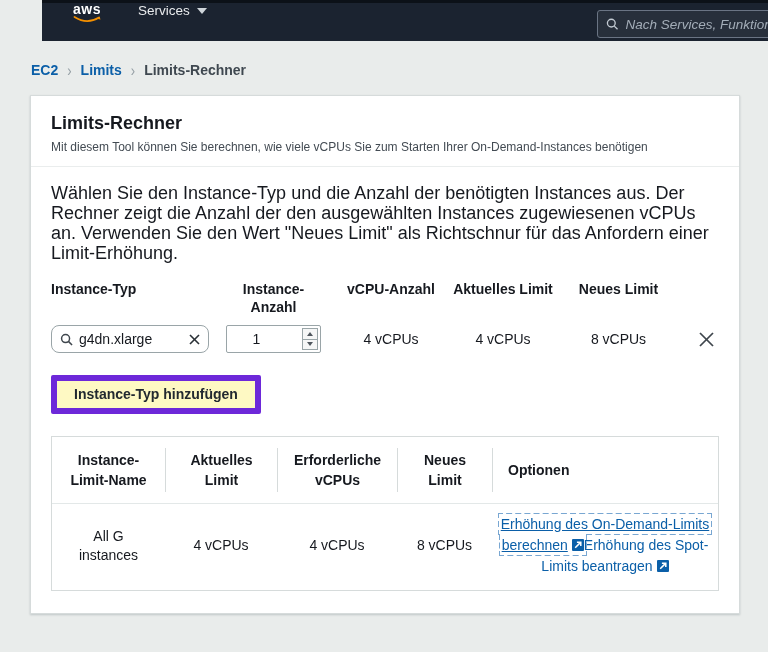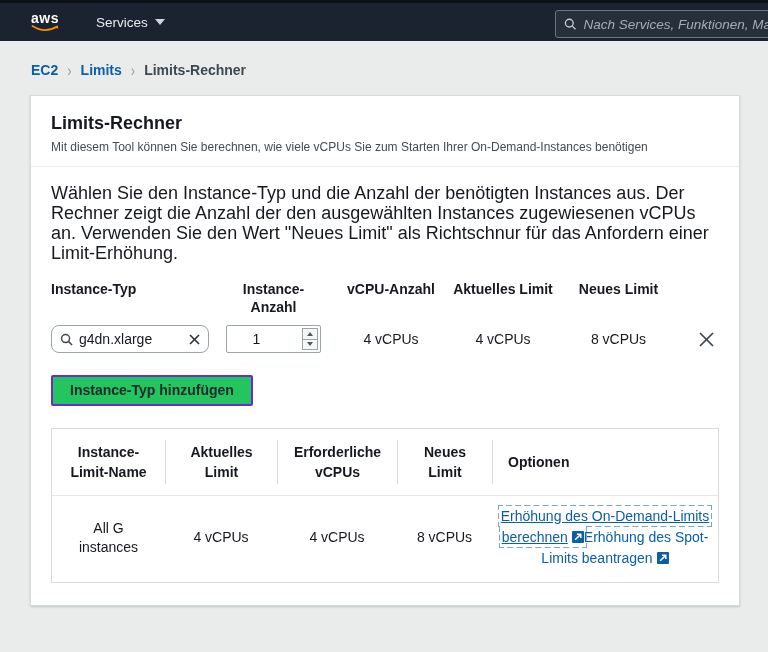--- a/index.html
+++ b/index.html
@@ -1,21 +1,21 @@
 <!DOCTYPE html>
 <html><head>
 <meta charset="utf-8">
 <style>
   * { margin:0; padding:0; box-sizing:border-box; }
   html,body { width:768px; height:652px; overflow:hidden; background:#e9eceb;
               font-family:"Liberation Sans", sans-serif; color:#16191f; }
 
   
   .topnav { position:relative; height:41px; background:#1b2330;
-            border-top:3px solid #0c1118; display:flex; align-items:center; }
+            border-top:3px solid #0c1118; display:flex; align-items:flex-start;margin-left:42px; }
   .aws-logo { margin-left:30px; display:flex; flex-direction:column; align-items:center; width:30px; }
   .aws-logo .word { color:#fff; font-weight:700; font-size:14px; line-height:13px; letter-spacing:.5px; }
   .services { margin-left:36px; display:flex; align-items:center; gap:7px;
               color:#e9ebed; font-size:13.5px; cursor:pointer; }
   .caret-down { width:0; height:0; border-left:5px solid transparent; border-right:5px solid transparent;
                 border-top:6px solid #cfd5da; }
   .nav-search { position:absolute; left:555px; top:7px; height:28px; width:230px;
                 border:1px solid #6a7484; border-radius:3px; background:rgba(255,255,255,.055);
                 display:flex; align-items:center; padding:0 8px; }
   .nav-search .ph { color:#a3adb8; font-style:italic; font-size:13.5px; white-space:nowrap; overflow:hidden; }
@@ -60,21 +60,21 @@
              border:1px solid #9aa5a8; display:flex; flex-direction:column; background:#f6f7f7; }
   .stepper .st { flex:1; display:flex; align-items:center; justify-content:center; cursor:pointer; }
   .stepper .st + .st { border-top:1px solid #9aa5a8; }
   .tri-up { width:0; height:0; border-left:3.5px solid transparent; border-right:3.5px solid transparent;
             border-bottom:4.5px solid #50575e; }
   .tri-dn { width:0; height:0; border-left:3.5px solid transparent; border-right:3.5px solid transparent;
             border-top:4.5px solid #50575e; }
 
   .icon-btn { background:none; border:none; cursor:pointer; padding:0; display:flex; align-items:center; }
 
-  .add-btn { margin-top:22px; padding:5px 17px 6px; background:#22c55e; border:2px solid #6d28d9;
+  .add-btn { margin-top:22px; padding:5px 17px 6px; background:#fef9c3; border:6px solid #6d28d9;
              border-radius:2px; font-family:inherit; font-size:14px; font-weight:700;
              color:#222930; cursor:pointer; }
 
   
   .calc { margin-top:22px; border:1px solid #d6dbdb; }
   .calc-title { padding:15px 20px 16px; background:#fafbfb; border-bottom:1px solid #e3e8e8;
                 font-size:16px; font-weight:700; }
   .calc-header { display:flex; align-items:stretch; padding:11px 0; border-bottom:1px solid #e3e8e8; }
   .calc-row { display:flex; align-items:center; padding:10px 0 13px; }
   .cc1 { width:113px; } .cc2 { width:112px; } .cc3 { width:120px; } .cc4 { width:95px; } .cc5 { flex:1; }

